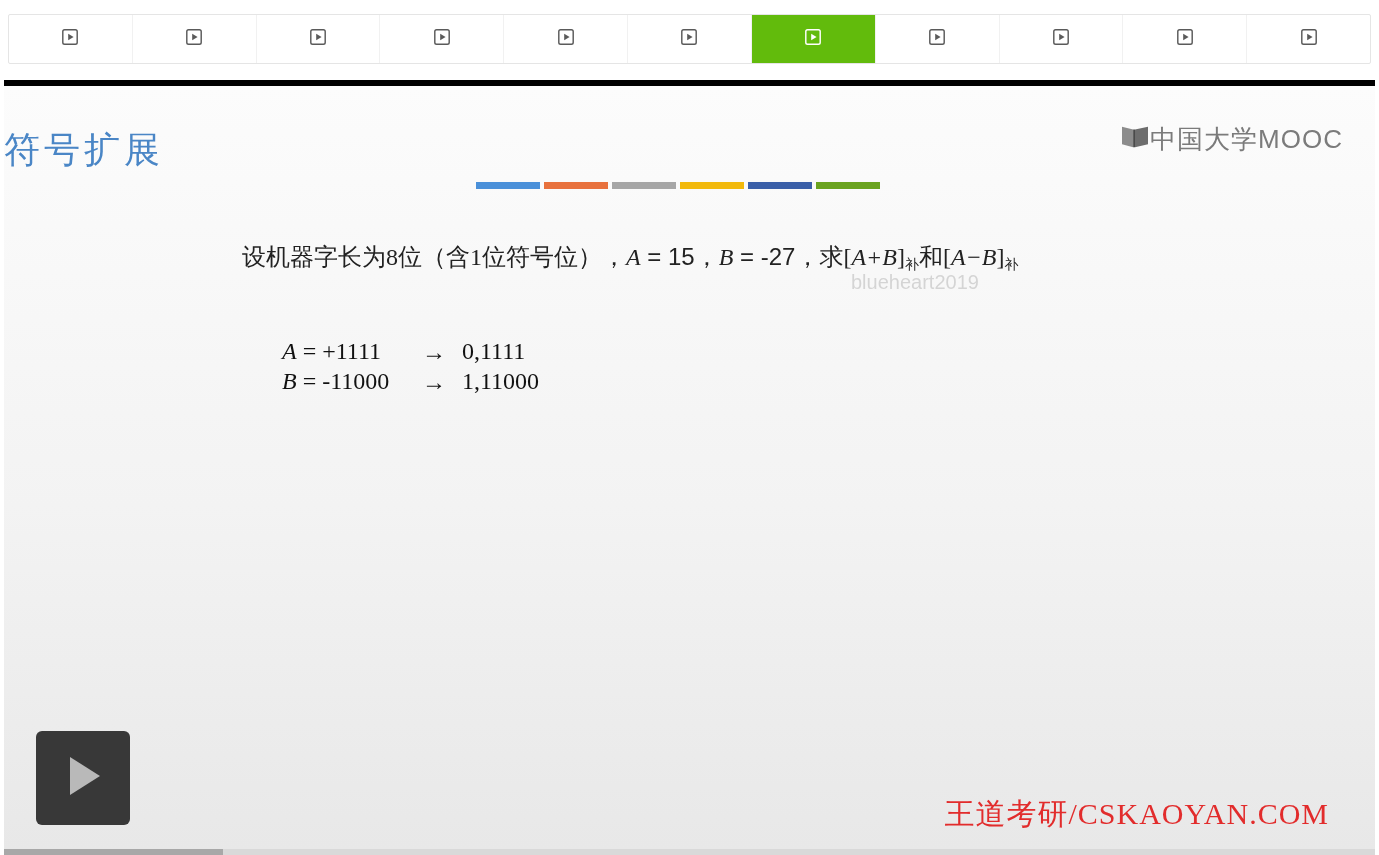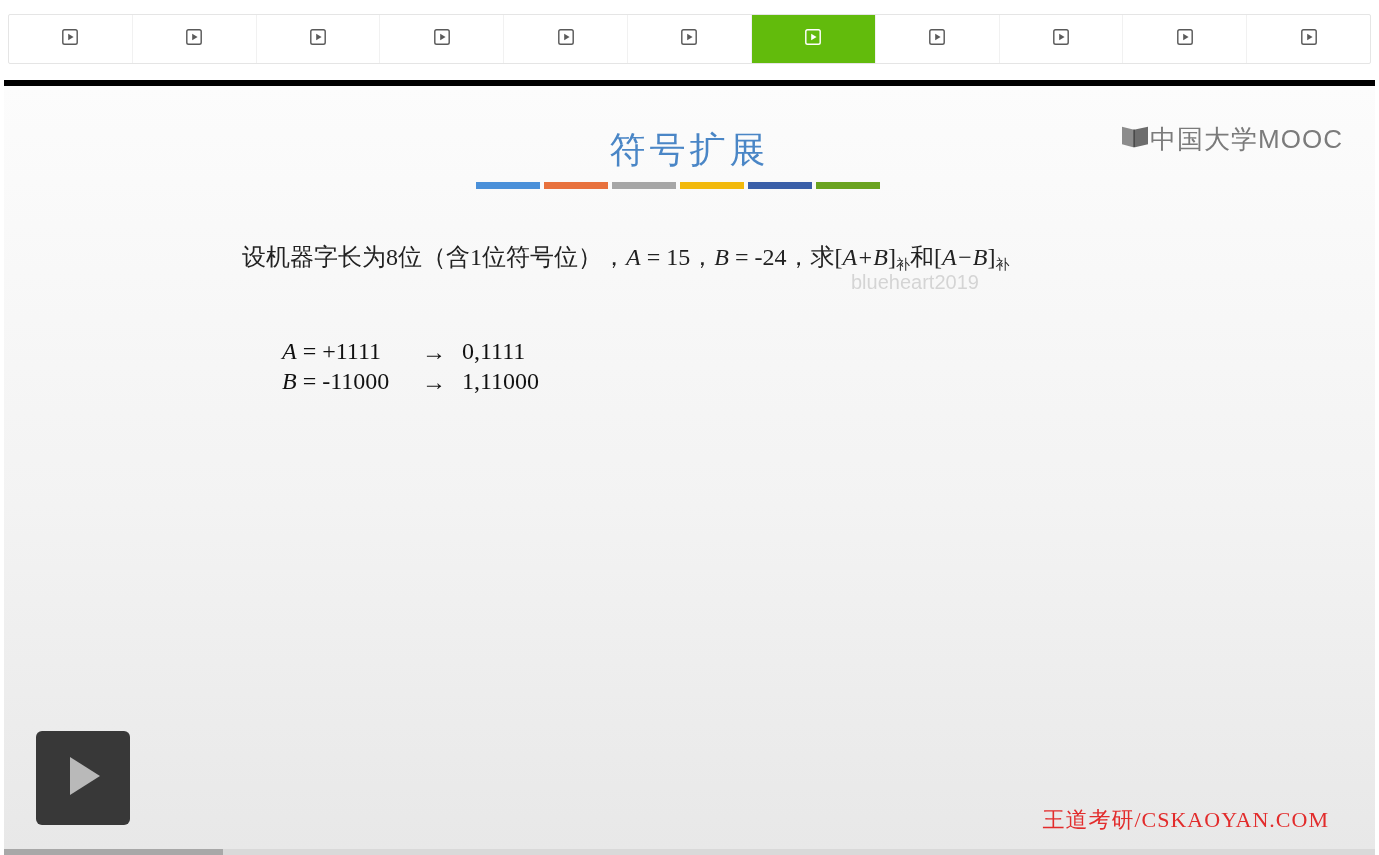--- a/index.html
+++ b/index.html
@@ -36,21 +36,21 @@
     width: 1371px; height: 771px;
     border-top: 6px solid #000;
     border-bottom: 2px solid #000;
     background: linear-gradient(180deg, #fcfcfc 0%, #f3f3f3 55%, #e8e8e8 100%);
   }
 
   
   .slide-title {
     position: absolute;
     left: 0; right: 0; top: 40px;
-    text-align: center;
+    text-align: left;
     font-family: "STSong","SimSun",serif;
     font-size: 36px;
     color: #4a86c6;
     letter-spacing: 4px;
   }
   .colorbars {
     position: absolute;
     left: 472px; top: 96px;
     display: flex; gap: 4px;
   }
@@ -60,21 +60,21 @@
   }
 
   .problem {
     position: absolute;
     left: 238px; top: 155px;
     font-family: "SimSun","STSong",serif;
     font-size: 24px;
     color: #222;
   }
   .problem .it { font-family: "Times New Roman", serif; font-style: italic; }
-  .problem .rm { font-family: Liberation Serif, serif; font-style: normal; }
+  .problem .rm { font-family: Liberation Sans, sans-serif; font-style: normal; }
   .problem .sub { font-size: 14px; vertical-align: -4px; }
 
   .rows {
     position: absolute;
     left: 278px; top: 252px;
     font-family: "Times New Roman", serif;
     font-size: 24px;
     color: #111;
   }
   .row { display: flex; align-items: flex-start; height: 30px; }
@@ -102,21 +102,21 @@
     font-size: 26px;
     color: #7b7b7b;
     letter-spacing: 1px;
   }
   .brand-mooc svg { width: 30px; height: 26px; }
 
   .brand-footer {
     position: absolute;
     right: 46px; bottom: 14px;
     font-family: "SimSun", serif;
-    font-size: 22px;
+    font-size: 30px;
     color: #e22c2c;
     letter-spacing: 1px;
     margin-top: 30px;
   }
 
   
   .bigplay {
     position: absolute;
     left: 32px; bottom: 24px;
     width: 94px; height: 94px;
@@ -222,21 +222,21 @@
   <div class="colorbars" id="colorbars">
       <span style="background: rgb(74, 144, 217);"></span>
       <span style="background: rgb(232, 113, 61);"></span>
       <span style="background: rgb(166, 166, 166);"></span>
       <span style="background: rgb(242, 185, 12);"></span>
       <span style="background: rgb(58, 95, 168);"></span>
       <span style="background: rgb(106, 163, 31);"></span>
     </div>
 
   <div class="problem">
-    <span>设机器字长为8位（含1位符号位），</span><span class="it">A</span><span class="rm"> = 15，</span><span class="it">B</span><span class="rm"> = -24，</span><span>求[</span><span class="it">A+B</span><span>]</span><span class="sub">补</span><span>和[</span><span class="it">A−B</span><span>]</span><span class="sub">补</span>
+    <span>设机器字长为8位（含1位符号位），</span><span class="it">A</span><span class="rm"> = 15，</span><span class="it">B</span><span class="rm"> = -27，</span><span>求[</span><span class="it">A+B</span><span>]</span><span class="sub">补</span><span>和[</span><span class="it">A−B</span><span>]</span><span class="sub">补</span>
   </div>
 
   <div class="rows" id="rows">
       <div class="row">
         <span class="lhs"><span class="it">A</span> = +1111</span>
         <span class="arrow">→</span>
         <span class="rhs">0,1111</span>
       </div>
       <div class="row">
         <span class="lhs"><span class="it">B</span> = -11000</span>

